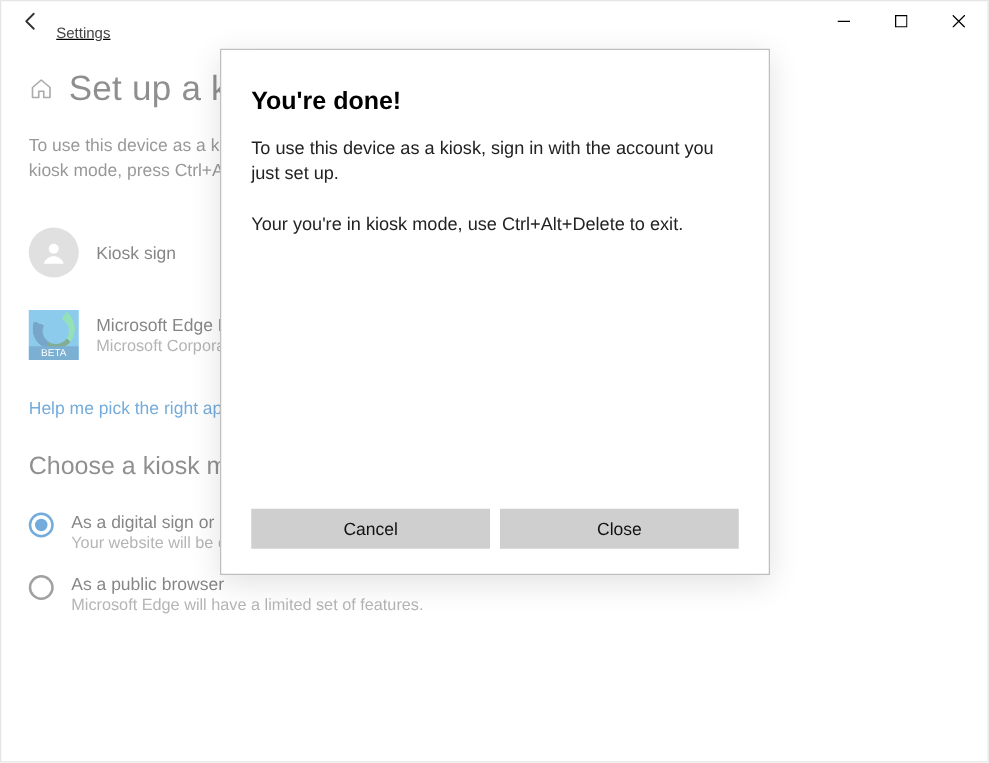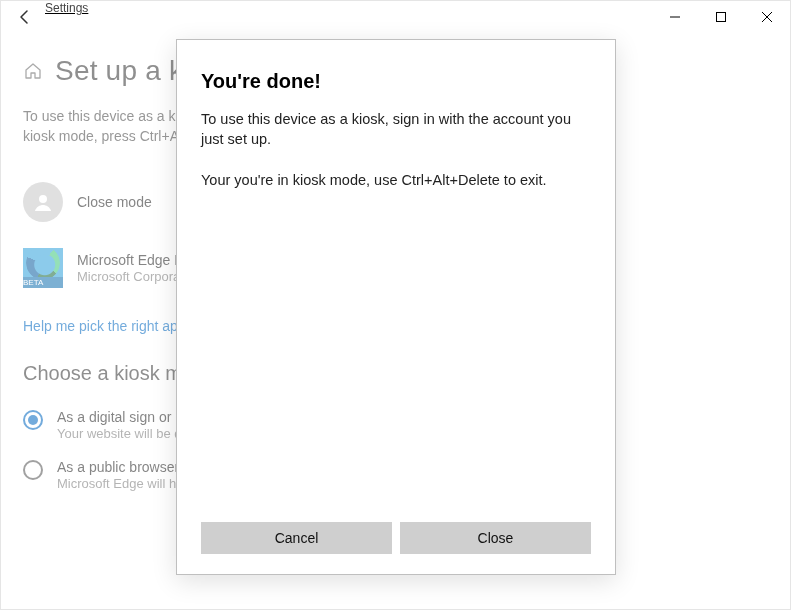--- a/index.html
+++ b/index.html
@@ -1,18 +1,18 @@
 <!DOCTYPE html>
 <html><head>
   <meta charset="utf-8">
   <style>
     * { margin:0; padding:0; box-sizing:border-box; font-family:"Segoe UI", Arial, sans-serif; }
     body { background:#fff; width:791px; height:610px; position:relative; overflow:hidden; border:1px solid #e5e5e5;}
     
-    .titlebar { height:32px; display:flex; align-items:flex-start; padding:0 0 0 8px;text-decoration:underline; }
+    .titlebar { height:32px; display:flex; align-items:flex-end; padding:0 0 0 8px;text-decoration:underline; }
     .titlebar .back { width:32px; height:32px; display:flex; align-items:center; justify-content:center; }
     .titlebar .title { font-size:12px; color:#444; margin-left:4px; }
     .win-controls { position:absolute; top:0; right:0; display:flex; }
     .win-controls .btn { width:46px; height:32px; display:flex; align-items:center; justify-content:center; }
     .win-controls svg { stroke:#000; }
     
     .page { position:absolute; top:32px; left:0; right:0; bottom:0; padding:8px 22px; }
     .page::before { content:""; position:absolute; inset:0; background:rgba(255,255,255,0.45); pointer-events:none; z-index:1; }
     .heading-row { display:flex; align-items:center; gap:12px; margin-top:14px; margin-bottom:20px;}
     .home-icon { width:20px; height:20px; color:#555; }
@@ -21,33 +21,33 @@
     .section-title { font-size:20px; font-weight:400; color:#333; margin-bottom:22px;}
     .kiosk-item { display:flex; align-items:center; gap:14px; margin-bottom:26px; }
     .avatar { width:40px; height:40px; border-radius:50%; background:#c7c7c7; display:flex; align-items:center; justify-content:center; color:#fff;}
     .k-label { font-size:14px; color:#222; }
     .edge-tile { width:40px; height:40px; background:#2fa0da; position:relative; overflow:hidden;}
     .edge-tile .swirl { position:absolute; width:34px; height:34px; border-radius:50%; top:-2px; left:3px;
       background: conic-gradient(from 200deg,#0a5ea0 0 25%, #2fa0da 25% 55%, #3dc67d 55% 80%, #1b6b3d 80% 100%);
       mask: radial-gradient(circle at 55% 55%, transparent 0 10px, #000 11px);
       -webkit-mask: radial-gradient(circle at 55% 55%, transparent 0 10px, #000 11px);
     }
-    .edge-tile .beta { position:absolute; bottom:0; left:0; right:0; background:#126fb0; color:#fff; font-size:8px; line-height:11px;}
+    .edge-tile .beta { position:absolute; bottom:0; left:0; right:0; background:#126fb0; color:#fff; font-size:8px; text-align:center; line-height:11px;}
     .app-texts .name { font-size:14px; color:#222; }
     .app-texts .publisher { font-size:13px; color:#777; margin-top:1px;}
     .link { color:#0067c0; font-size:14px; text-decoration:none; display:inline-block; margin-top:4px; margin-bottom:28px;}
     .choose-title { font-size:20px; font-weight:400; color:#333; margin-bottom:24px;}
     .radio-row { display:flex; align-items:flex-start; gap:14px; margin-bottom:18px;}
     .radio { width:20px; height:20px; border:2px solid #0067c0; border-radius:50%; display:flex; align-items:center; justify-content:center; flex-shrink:0; margin-top:1px;}
     .radio.unchecked { border-color:#555; }
     .radio .dot { width:10px; height:10px; border-radius:50%; background:#0067c0; }
     .radio-texts .r-label { font-size:14px; color:#222; }
     .radio-texts .r-desc  { font-size:13px; color:#777; margin-top:1px;}
     
-    .dialog { position:absolute; z-index:2; top:38px; left:175px; width:440px; height:536px;
+    .dialog { position:absolute; z-index:2; top:38px; left:175px; width:440px; height:421px;
       background:#fff; border:1px solid #bfbfbf; box-shadow:0 6px 24px rgba(0,0,0,.12);
       padding:30px 24px 20px 24px; display:flex; flex-direction:column;}
     .dialog h2 { font-size:20px; font-weight:600; margin-bottom:16px;}
     .dialog p { font-size:14.5px; color:#222; line-height:1.4; margin-bottom:20px;}
     .dialog .spacer { flex:1; }
     .dialog .actions { display:flex; gap:8px; }
     .dlg-btn { flex:1; height:32px; background:#cfcfcf; border:none; font-size:14px; color:#111; display:flex; align-items:center; justify-content:center;}
   </style>
 </head>
 <body>
@@ -91,21 +91,21 @@
   <div class="intro">To use this device as a kiosk, sign in with the account you set up. When you're in kiosk mode, press Ctrl+Alt+Delete to exit.</div>
 
 
   <div class="kiosk-item">
     <div class="avatar">
       <svg width="22" height="22" viewBox="0 0 22 22" fill="#fff">
         <circle cx="11" cy="8" r="4"></circle>
         <path d="M3 20c1-4 5-6 8-6s7 2 8 6z"></path>
       </svg>
     </div>
-    <div class="k-label">Close mode</div>
+    <div class="k-label">Kiosk sign</div>
   </div>
 
   <div class="kiosk-item">
     <div class="edge-tile">
       <div class="swirl"></div>
       <div class="beta">BETA</div>
     </div>
     <div class="app-texts">
       <div class="name">Microsoft Edge Beta</div>
       <div class="publisher">Microsoft Corporation</div>

